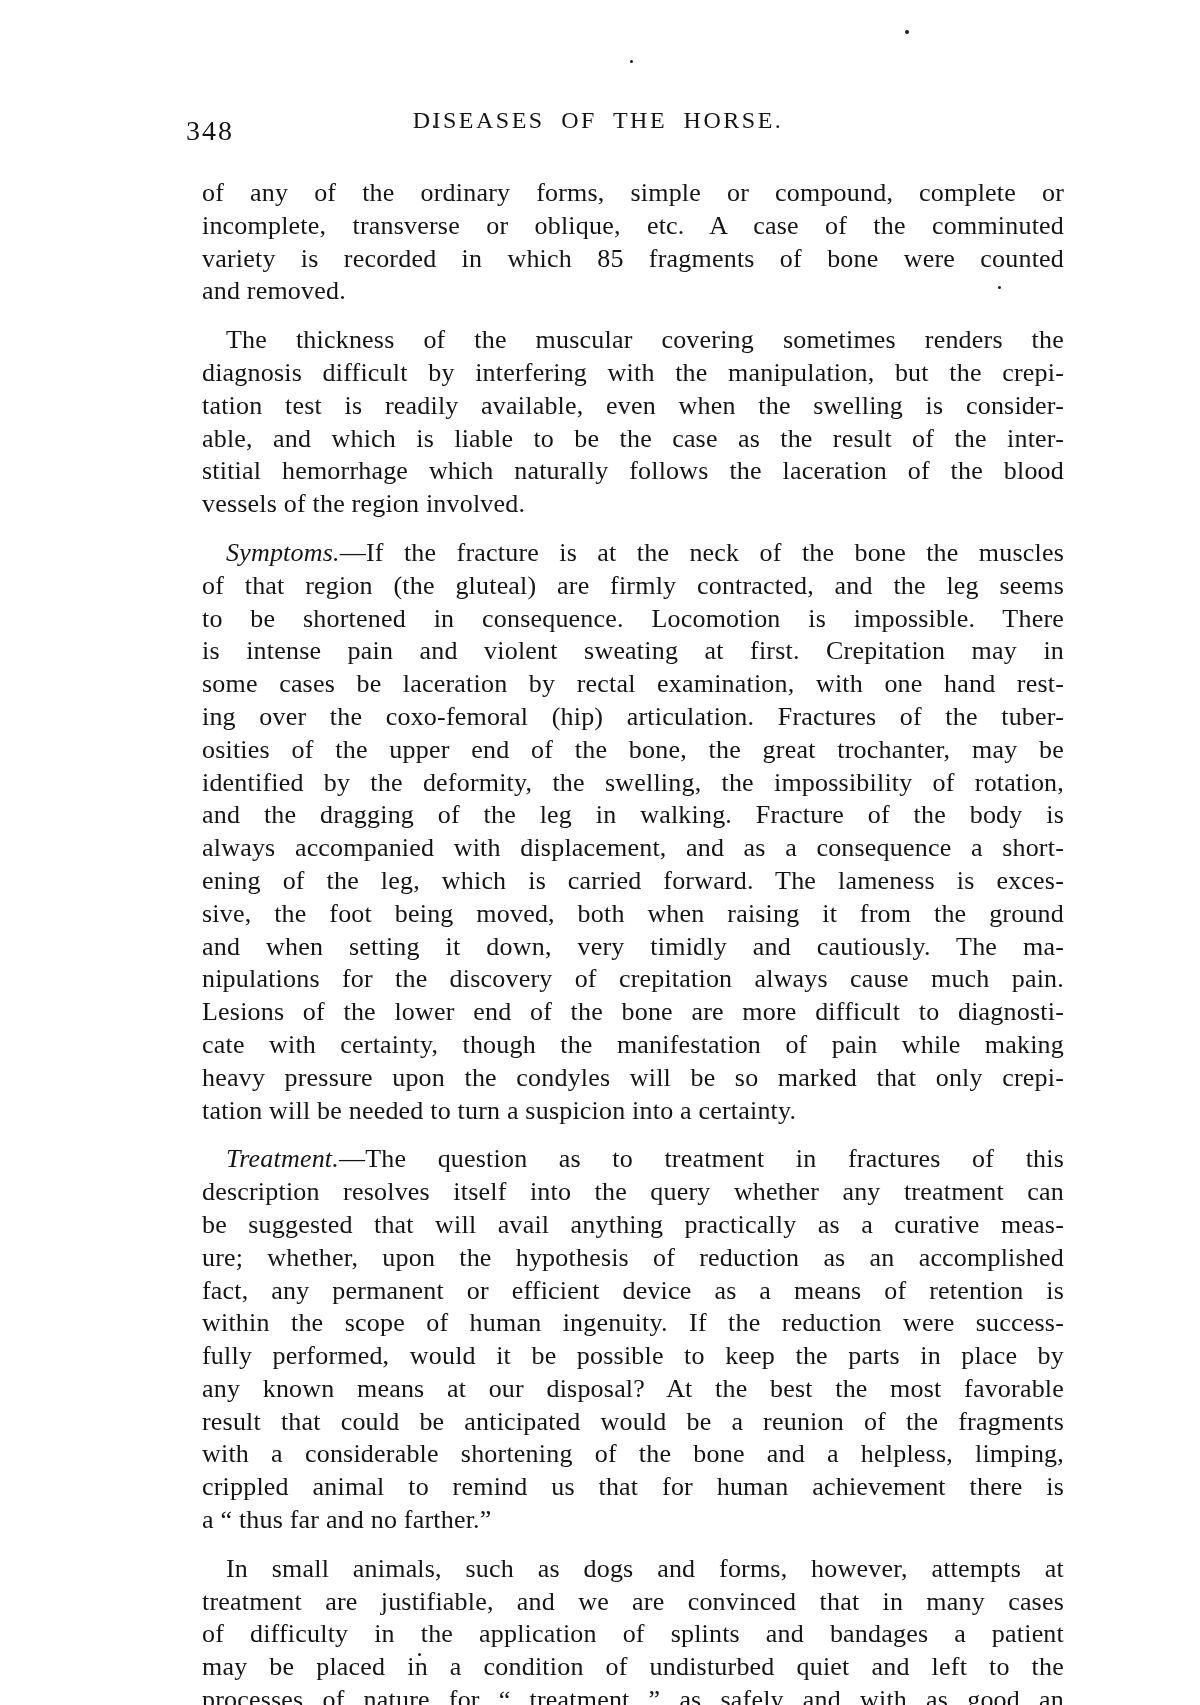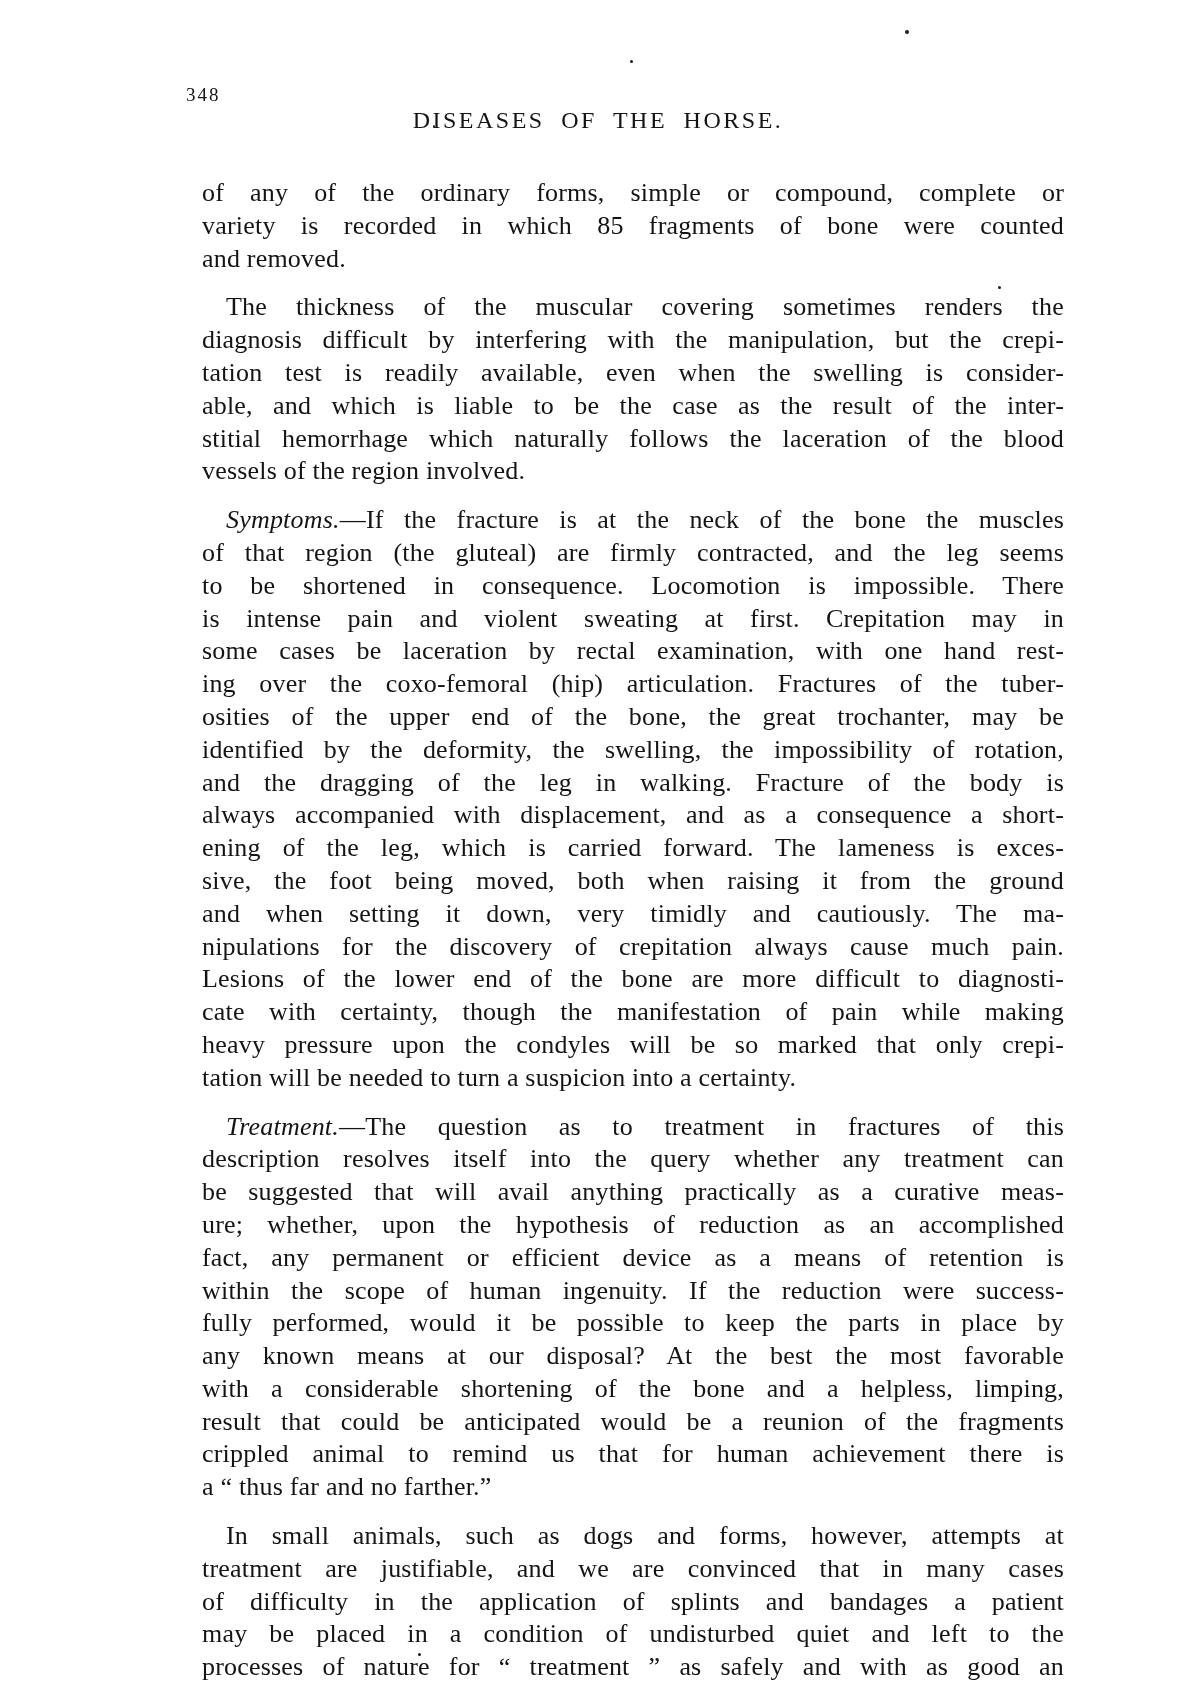--- a/index.html
+++ b/index.html
@@ -12,22 +12,22 @@
     width: 1200px;
     height: 1705px;
     background: #ffffff;
     overflow: hidden;
     font-family: "Liberation Serif", serif;
     color: #141414;
   }
   .pagenum {
     position: absolute;
     left: 186px;
-    top: 84px;
-    font-size: 19px;
+    top: 115px;
+    font-size: 28px;
     letter-spacing: 2px;
   }
   .runhead {
     position: absolute;
     left: 186px;
     top: 107px;
     width: 894px;
     padding-right: 70px;
     box-sizing: border-box;
     text-align: center;
@@ -66,20 +66,21 @@
 </head>
 <body>
 
 <div class="page" style="color: rgb(20, 20, 20); background: rgb(255, 255, 255);">
   <span class="pagenum">348</span>
   <div class="runhead">DISEASES OF THE HORSE.</div>
 
   <div class="text-block" id="text-block">
       <div class="paragraph">
         <div class="line just">of any of the ordinary forms, simple or compound, complete or</div>
+        <div class="line just">incomplete, transverse or oblique, etc.  A case of the comminuted</div>
         <div class="line just">variety is recorded in which 85 fragments of bone were counted</div>
         <div class="line">and removed.</div>
       </div>
       <div class="paragraph">
         <div class="line just indent">The thickness of the muscular covering sometimes renders the</div>
         <div class="line just">diagnosis difficult by interfering with the manipulation, but the crepi-</div>
         <div class="line just">tation test is readily available, even when the swelling is consider-</div>
         <div class="line just">able, and which is liable to be the case as the result of the inter-</div>
         <div class="line just">stitial hemorrhage which naturally follows the laceration of the blood</div>
         <div class="line">vessels of the region involved.</div>
@@ -106,22 +107,22 @@
       </div>
       <div class="paragraph">
         <div class="line just indent"><i>Treatment.</i>—The question as to treatment in fractures of this</div>
         <div class="line just">description resolves itself into the query whether any treatment can</div>
         <div class="line just">be suggested that will avail anything practically as a curative meas-</div>
         <div class="line just">ure; whether, upon the hypothesis of reduction as an accomplished</div>
         <div class="line just">fact, any permanent or efficient device as a means of retention is</div>
         <div class="line just">within the scope of human ingenuity.  If the reduction were success-</div>
         <div class="line just">fully performed, would it be possible to keep the parts in place by</div>
         <div class="line just">any known means at our disposal?  At the best the most favorable</div>
+        <div class="line just">result that could be anticipated would be a reunion of the fragments</div>
         <div class="line just">with a considerable shortening of the bone and a helpless, limping,</div>
-        <div class="line just">result that could be anticipated would be a reunion of the fragments</div>
         <div class="line just">crippled animal to remind us that for human achievement there is</div>
         <div class="line">a “ thus far and no farther.”</div>
       </div>
       <div class="paragraph">
         <div class="line just indent">In small animals, such as dogs and forms, however, attempts at</div>
         <div class="line just">treatment are justifiable, and we are convinced that in many cases</div>
         <div class="line just">of difficulty in the application of splints and bandages a patient</div>
         <div class="line just">may be placed in a condition of undisturbed quiet and left to the</div>
         <div class="line just">processes of nature for “ treatment ” as safely and with as good an</div>
       </div>

